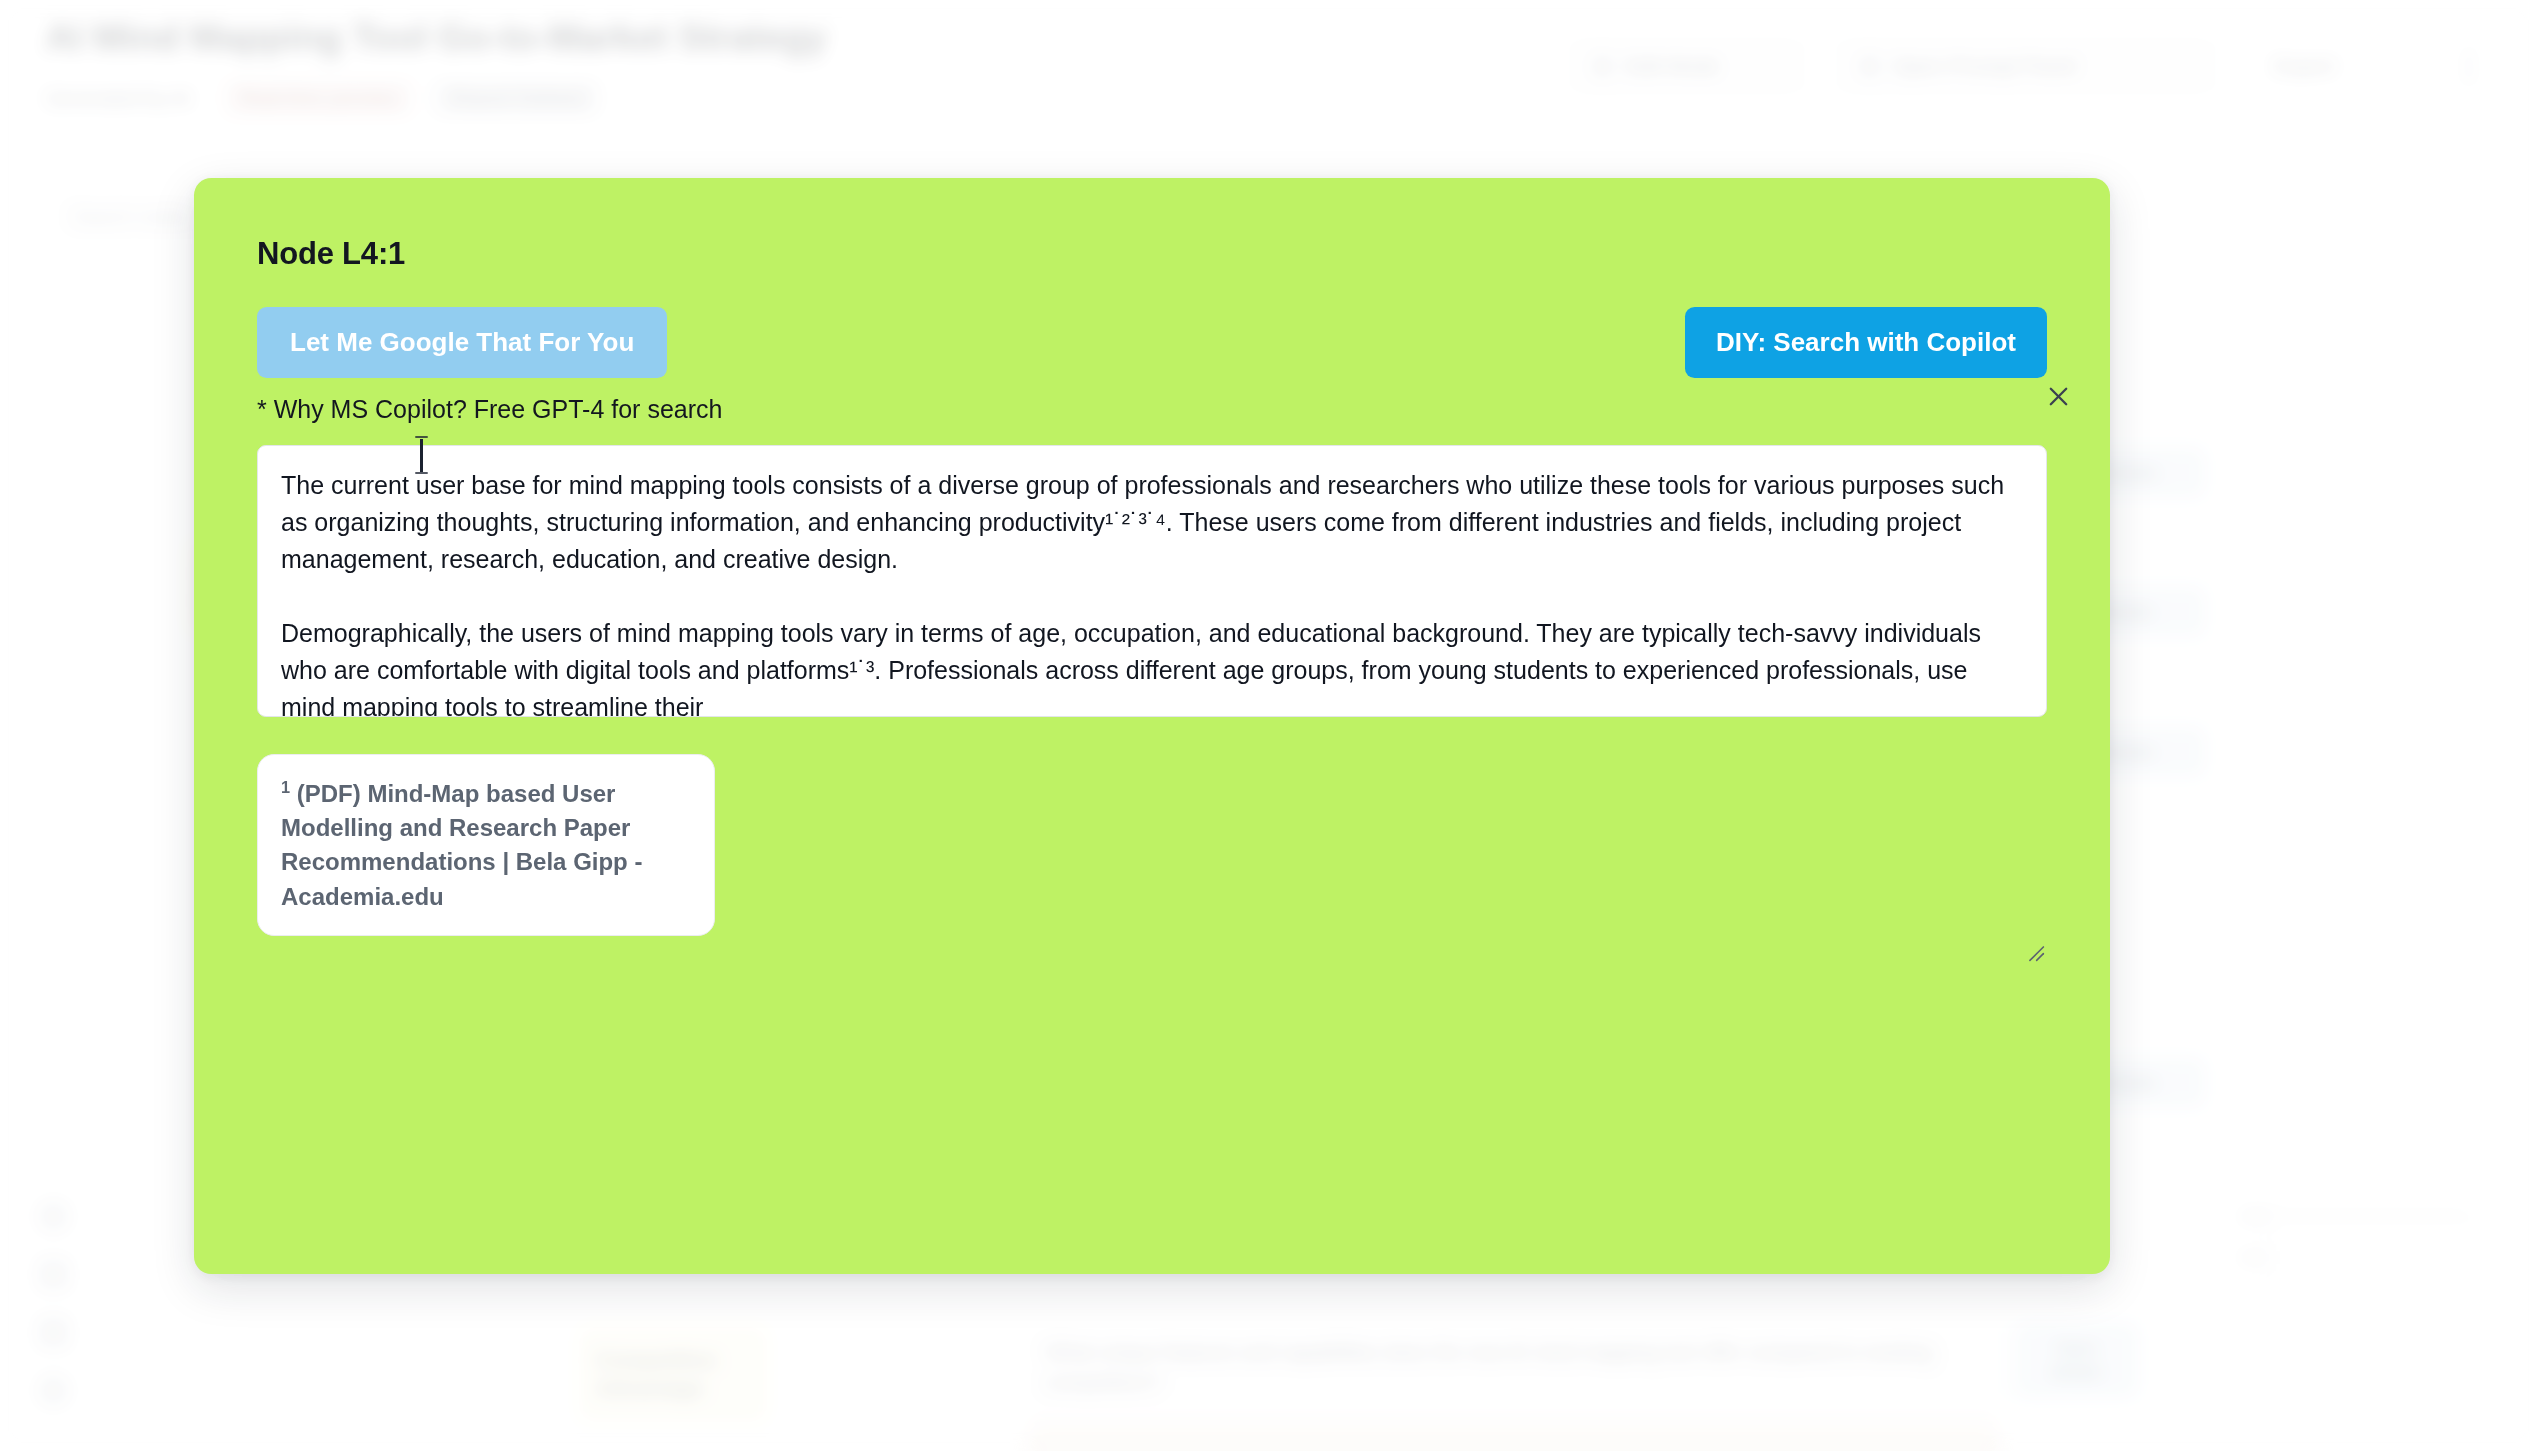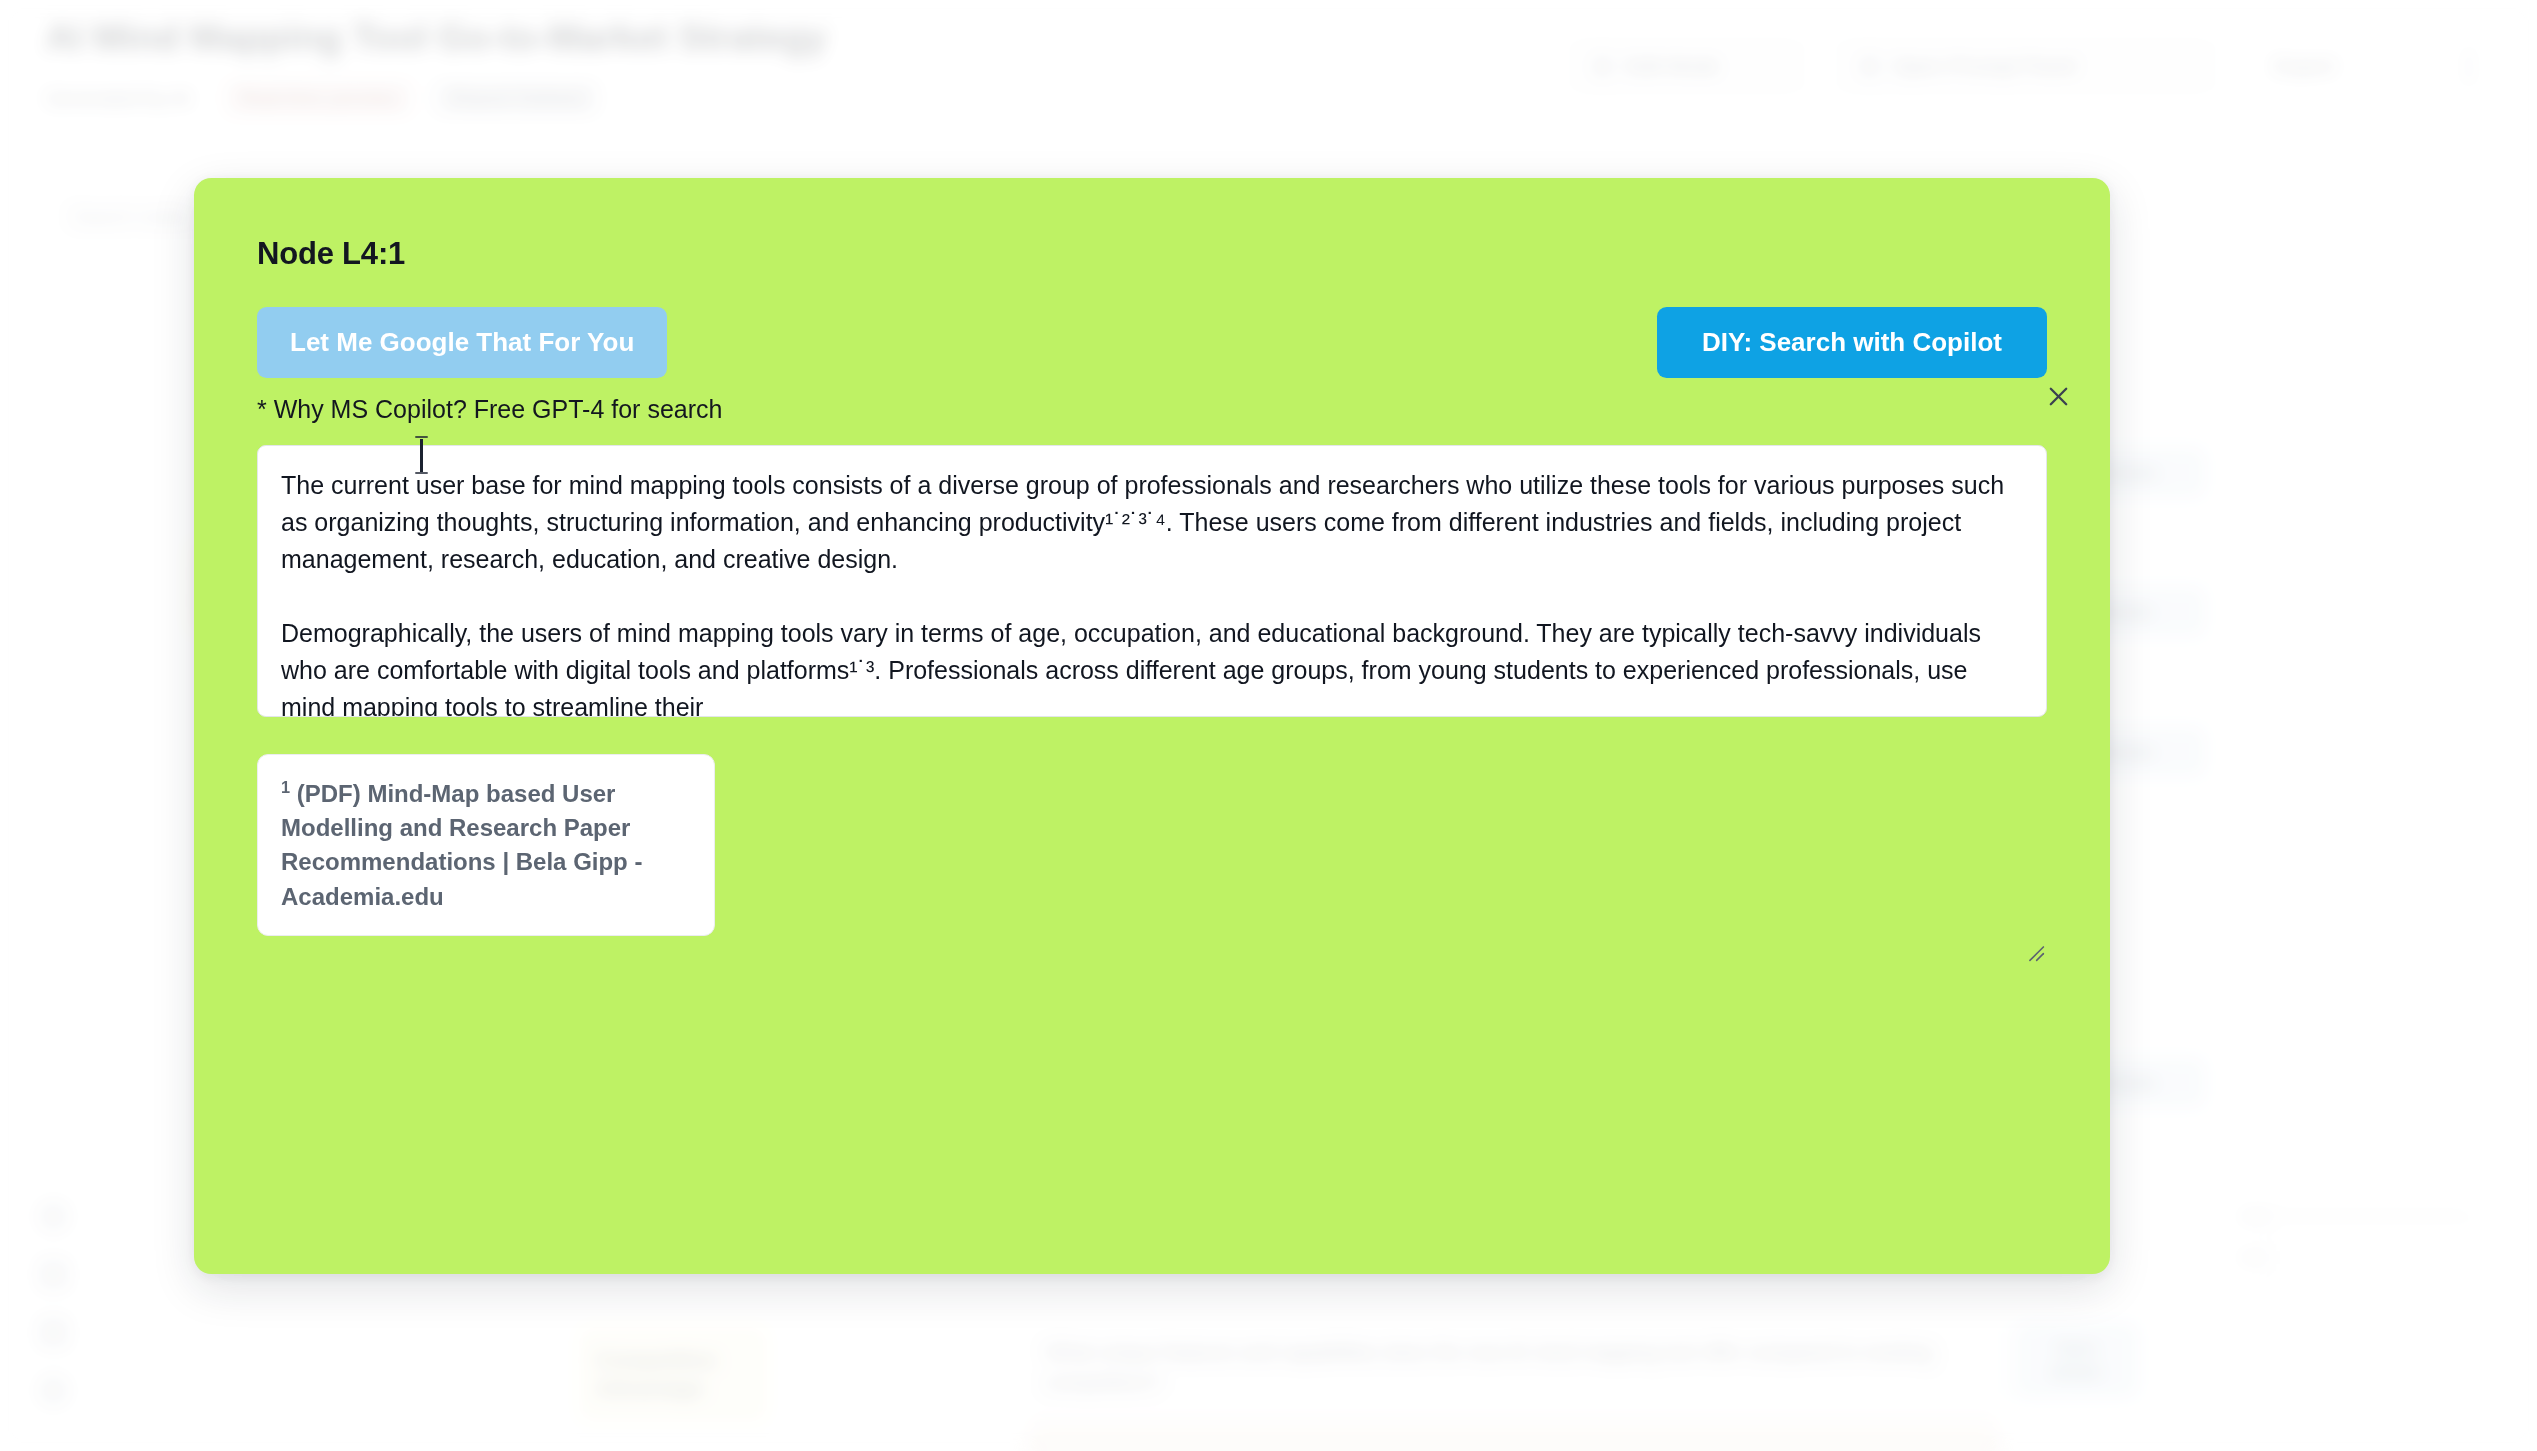--- a/index.html
+++ b/index.html
@@ -179,21 +179,21 @@
     padding: 20px 33px;
     cursor: pointer;
     font-family: "Liberation Sans", sans-serif;
   }
 
   #copilot-btn {
     background: #0ea2e4;
     color: #ffffff;
     font-size: 26px; font-weight: 700;
     border: none; border-radius: 9.6px;
-    padding: 20px 45px;
+    padding: 20px 31px;
     cursor: pointer;
     font-family: "Liberation Sans", sans-serif;
   }
 
   #copilot-note {
     margin-top: 17.3px;
     text-align: left;
     font-size: 25px;
     color: #13171f;
   }
@@ -223,21 +223,21 @@
 
   #citations {
     margin-top: 33px;
     display: flex; flex-wrap: wrap;
     gap: 29px 29px;
     width: 1480px;
   }
   .cite-card {
     width: 458px;
     border: 1px solid #ebedf0;
-    border-radius: 11px;
+    border-radius: 17px;
     padding: 21px 23px;
     font-size: 24px; font-weight: 700;
     color: #5c6572;
     line-height: 1.42;
     cursor: pointer;
     background: #fff;
   }
   .cite-card .num {
     font-size: 16.3px; vertical-align: super;
     font-weight: 700;

